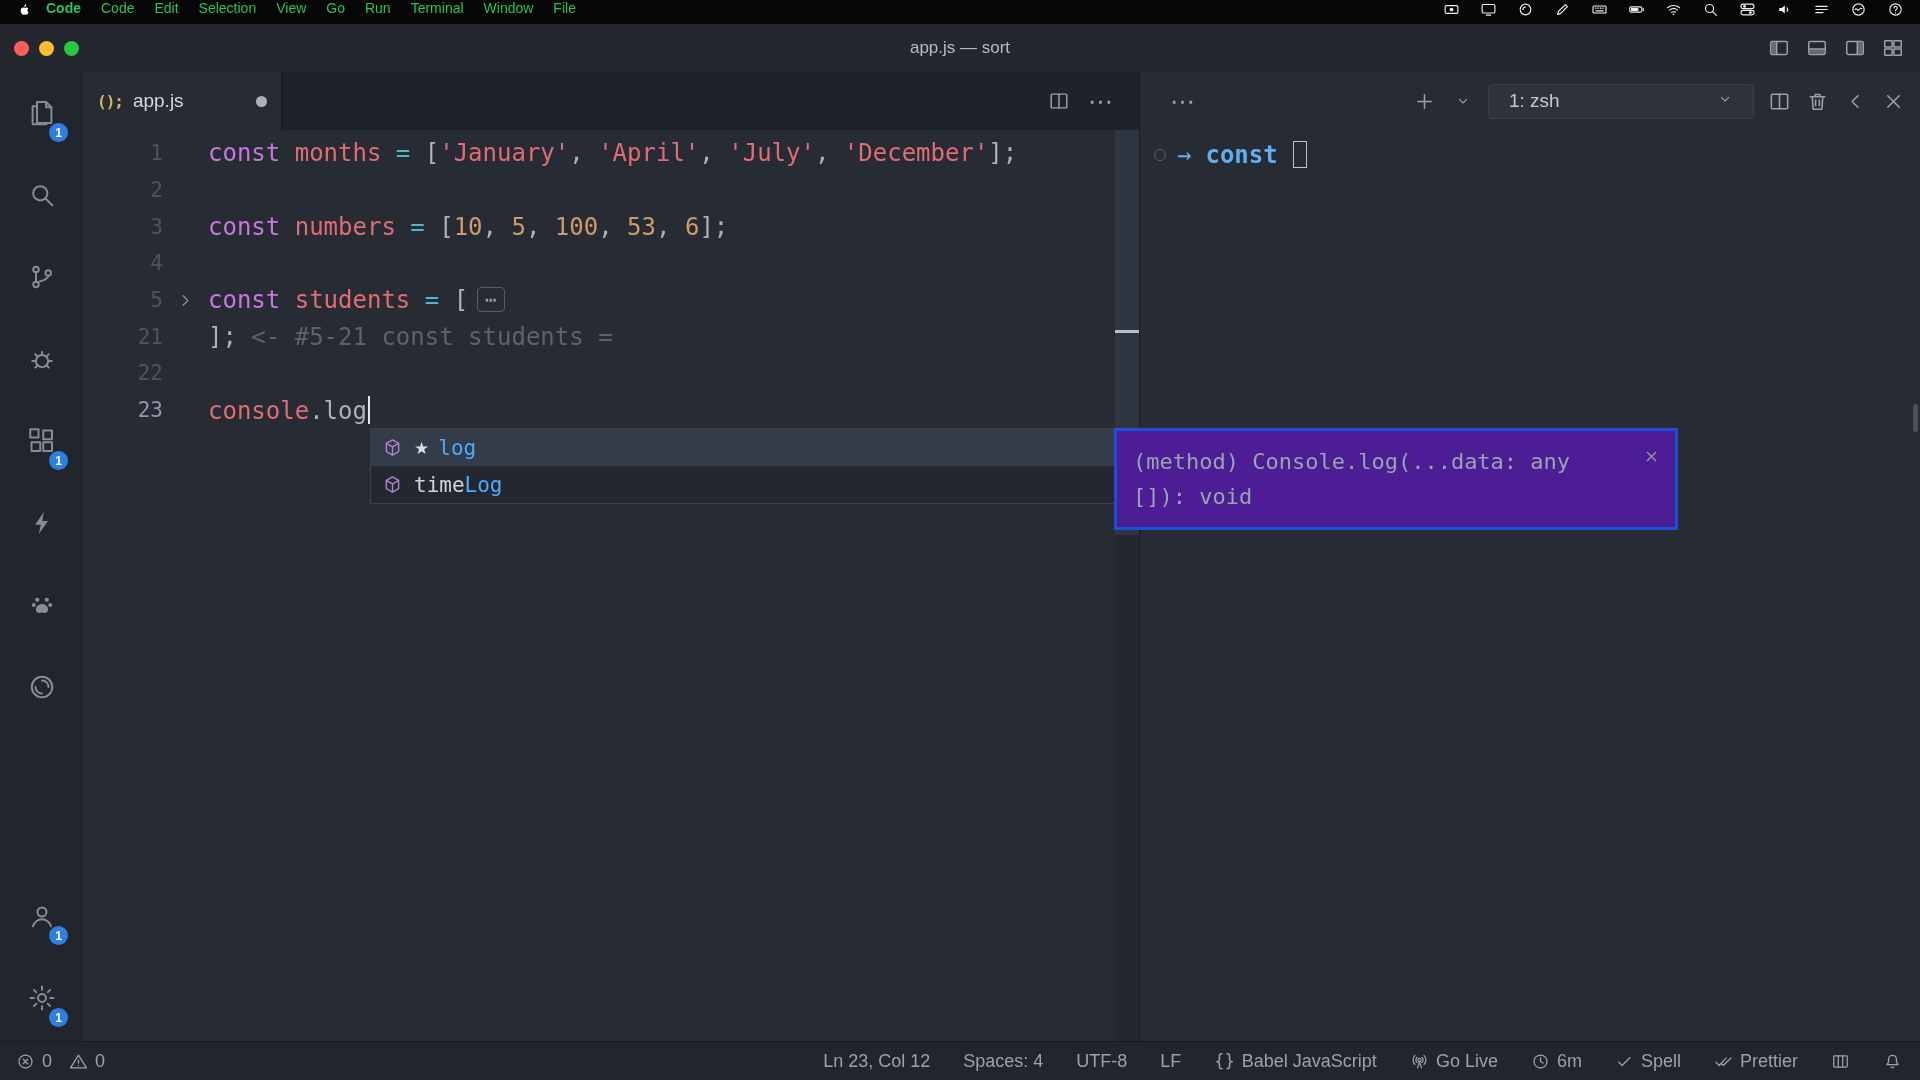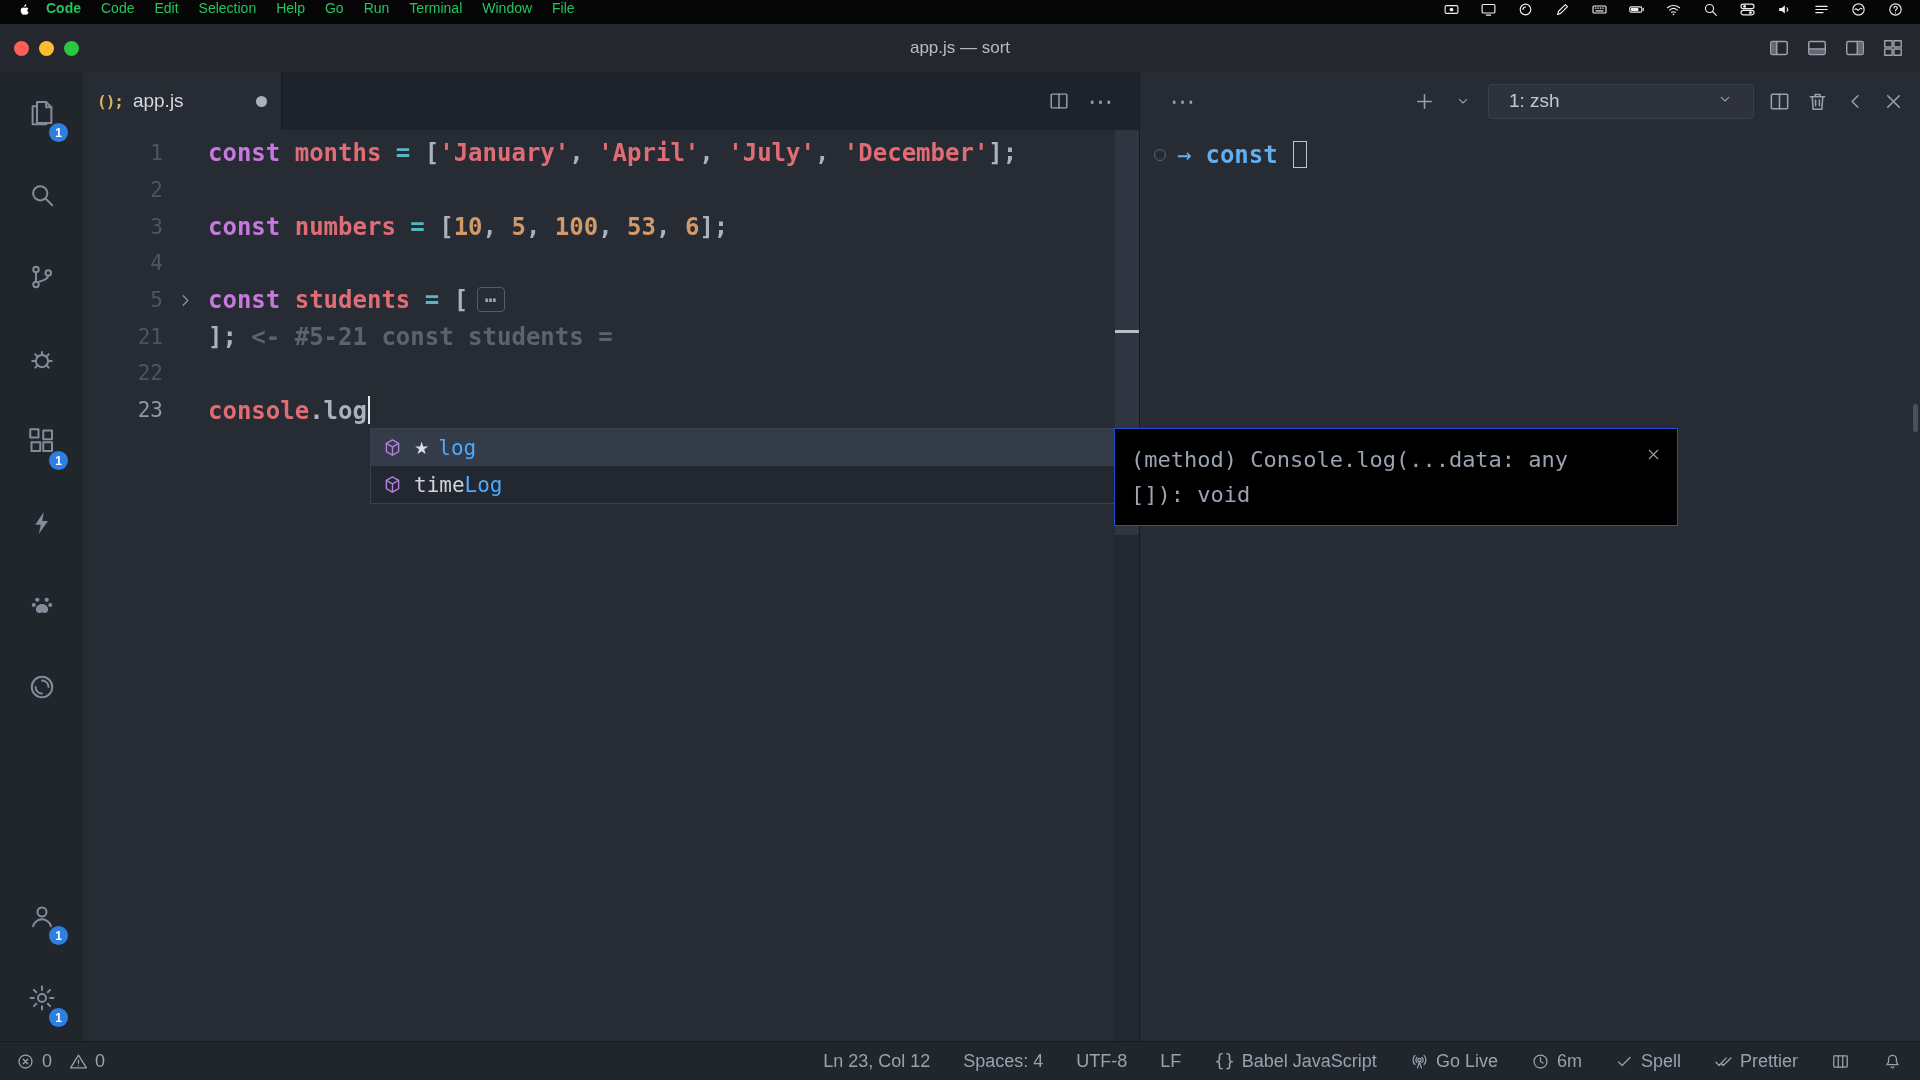--- a/index.html
+++ b/index.html
@@ -48,21 +48,21 @@
   .editor-actions{position:absolute;right:26px;top:0;height:58px;display:flex;align-items:center;gap:18px;color:#9aa1ad;}
   .editor-actions svg{width:22px;height:22px;}
   .ellipsis-txt{font-size:25px;line-height:20px;color:#9aa1ad;}
 
   .code-area{position:absolute;left:0;top:58px;right:24px;bottom:0;padding-top:5px;font-family:"DejaVu Sans Mono",monospace;font-size:24px;overflow:hidden;}
   .code-line{display:flex;height:36.7px;align-items:center;white-space:pre;}
   .ln{width:80px;text-align:right;color:#4d5565;font-size:21px;flex:none;}
   .ln.active{color:#9099a8;}
   .fold-gutter{width:45px;flex:none;display:flex;align-items:center;justify-content:center;color:#8a919f;}
   .fold-gutter svg{width:19px;height:19px;}
-  .code-text{color:var(--text-default);font-weight:bold;}
+  .code-text{color:var(--text-default);}
   .tk-kw{color:var(--keyword-purple);}
   .tk-id{color:var(--identifier-red);}
   .tk-op{color:var(--operator-cyan);}
   .tk-str{color:var(--string-red);}
   .tk-num{color:var(--number-orange);}
   .tk-cm{color:var(--comment-gray);}
   .tk-pl{color:var(--text-default);}
   .fold-badge{margin-left:9px;padding:0 7px;border:1.3px solid #565c67;border-radius:4px;color:#99a0ad;font-size:19px;line-height:23px;display:inline-block;transform:translateY(-2px);}
   .caret{display:inline-block;width:2.5px;height:28px;background:#e1e5ec;vertical-align:-5px;margin-left:1px;}
 
@@ -90,21 +90,21 @@
 
   
   .suggest{position:absolute;left:370px;top:356px;width:745px;background:#23272f;border:1px solid #3b414c;z-index:10;}
   .sg-row{height:37px;display:flex;align-items:center;padding:0 9px;font-family:"DejaVu Sans Mono",monospace;font-size:21px;color:#d0d5dd;}
   .sg-row.sel{background:#343b49;}
   .sg-ic{width:24px;height:24px;margin-right:10px;color:var(--method-icon-purple);flex:none;display:flex;align-items:center;justify-content:center;}
   .sg-ic svg{width:21px;height:21px;}
   .sg-star{color:#d8dce3;font-size:17px;margin-right:9px;font-family:"DejaVu Sans",sans-serif;}
   .sg-match{color:var(--accent-blue);}
 
-  .suggest-docs{position:absolute;left:1114px;top:356px;width:564px;min-height:97px;background:#000000;border:1px solid #1d4ed8;z-index:10;padding:13px 16px;font-family:"DejaVu Sans Mono",monospace;font-size:22px;color:#9aa3b0;line-height:35px;}
+  .suggest-docs{position:absolute;left:1114px;top:356px;width:564px;min-height:97px;background:#4c1d95;border:3px solid #1d4ed8;z-index:10;padding:13px 16px;font-family:"DejaVu Sans Mono",monospace;font-size:22px;color:#9aa3b0;line-height:35px;}
   .docs-close{position:absolute;top:9px;right:10px;width:22px;height:22px;color:#9aa1ad;}
   .docs-close svg{width:17px;height:17px;}
 
   
   .statusbar{position:absolute;left:0;right:0;bottom:0;height:39px;background:var(--statusbar-bg);border-top:1px solid #181b20;display:flex;align-items:center;color:#9aa2af;font-size:18px;padding:0 18px 0 16px;}
   .sb-left{display:flex;gap:17px;align-items:center;}
   .sb-right{margin-left:auto;display:flex;gap:33px;align-items:center;}
   .sb-item{display:flex;align-items:center;gap:7px;white-space:nowrap;}
   .sb-item svg{width:19px;height:19px;}
   .braces-txt{font-family:"DejaVu Sans Mono",monospace;font-size:17px;}
@@ -118,21 +118,21 @@
     <span class="mb-apple">
         <svg viewBox="0 0 24 24" fill="none" stroke="currentColor" stroke-width="1.6" stroke-linecap="round" stroke-linejoin="round" aria-hidden="true">
           <path fill="currentColor" stroke="none" d="M15.2 19.1c.8-1 1.1-1.5 1.7-2.7-2.6-1.2-2.7-4.7-.2-5.9-.9-1.1-2.1-1.7-3.3-1.7-.9 0-1.7.5-2.4.5-.8 0-1.5-.5-2.5-.5-2.2 0-4.2 2-4.2 4.8 0 3.2 2.4 6.8 4 6.8.8 0 1.5-.5 2.5-.5s1.6.5 2.5.5c.8 0 1.4-.6 1.9-1.3zM12.6 6.2c.7-.9.6-2.2.5-2.7-1 .1-2 .7-2.5 1.5-.5.8-.6 2-.4 2.6 1 .1 1.8-.5 2.4-1.4z"></path>
         </svg>
       </span>
     <div class="mb-items">
         <span class="mb-item bold">Code</span>
         <span class="mb-item">Code</span>
         <span class="mb-item">Edit</span>
         <span class="mb-item">Selection</span>
-        <span class="mb-item">Help</span>
+        <span class="mb-item">View</span>
         <span class="mb-item">Go</span>
         <span class="mb-item">Run</span>
         <span class="mb-item">Terminal</span>
         <span class="mb-item">Window</span>
         <span class="mb-item">File</span>
       </div>
     <div class="mb-spacer"></div>
     <div class="mb-icons">
         <span class="mb-ic">
           <svg viewBox="0 0 24 24" fill="none" stroke="currentColor" stroke-width="1.6" stroke-linecap="round" stroke-linejoin="round" aria-hidden="true">

